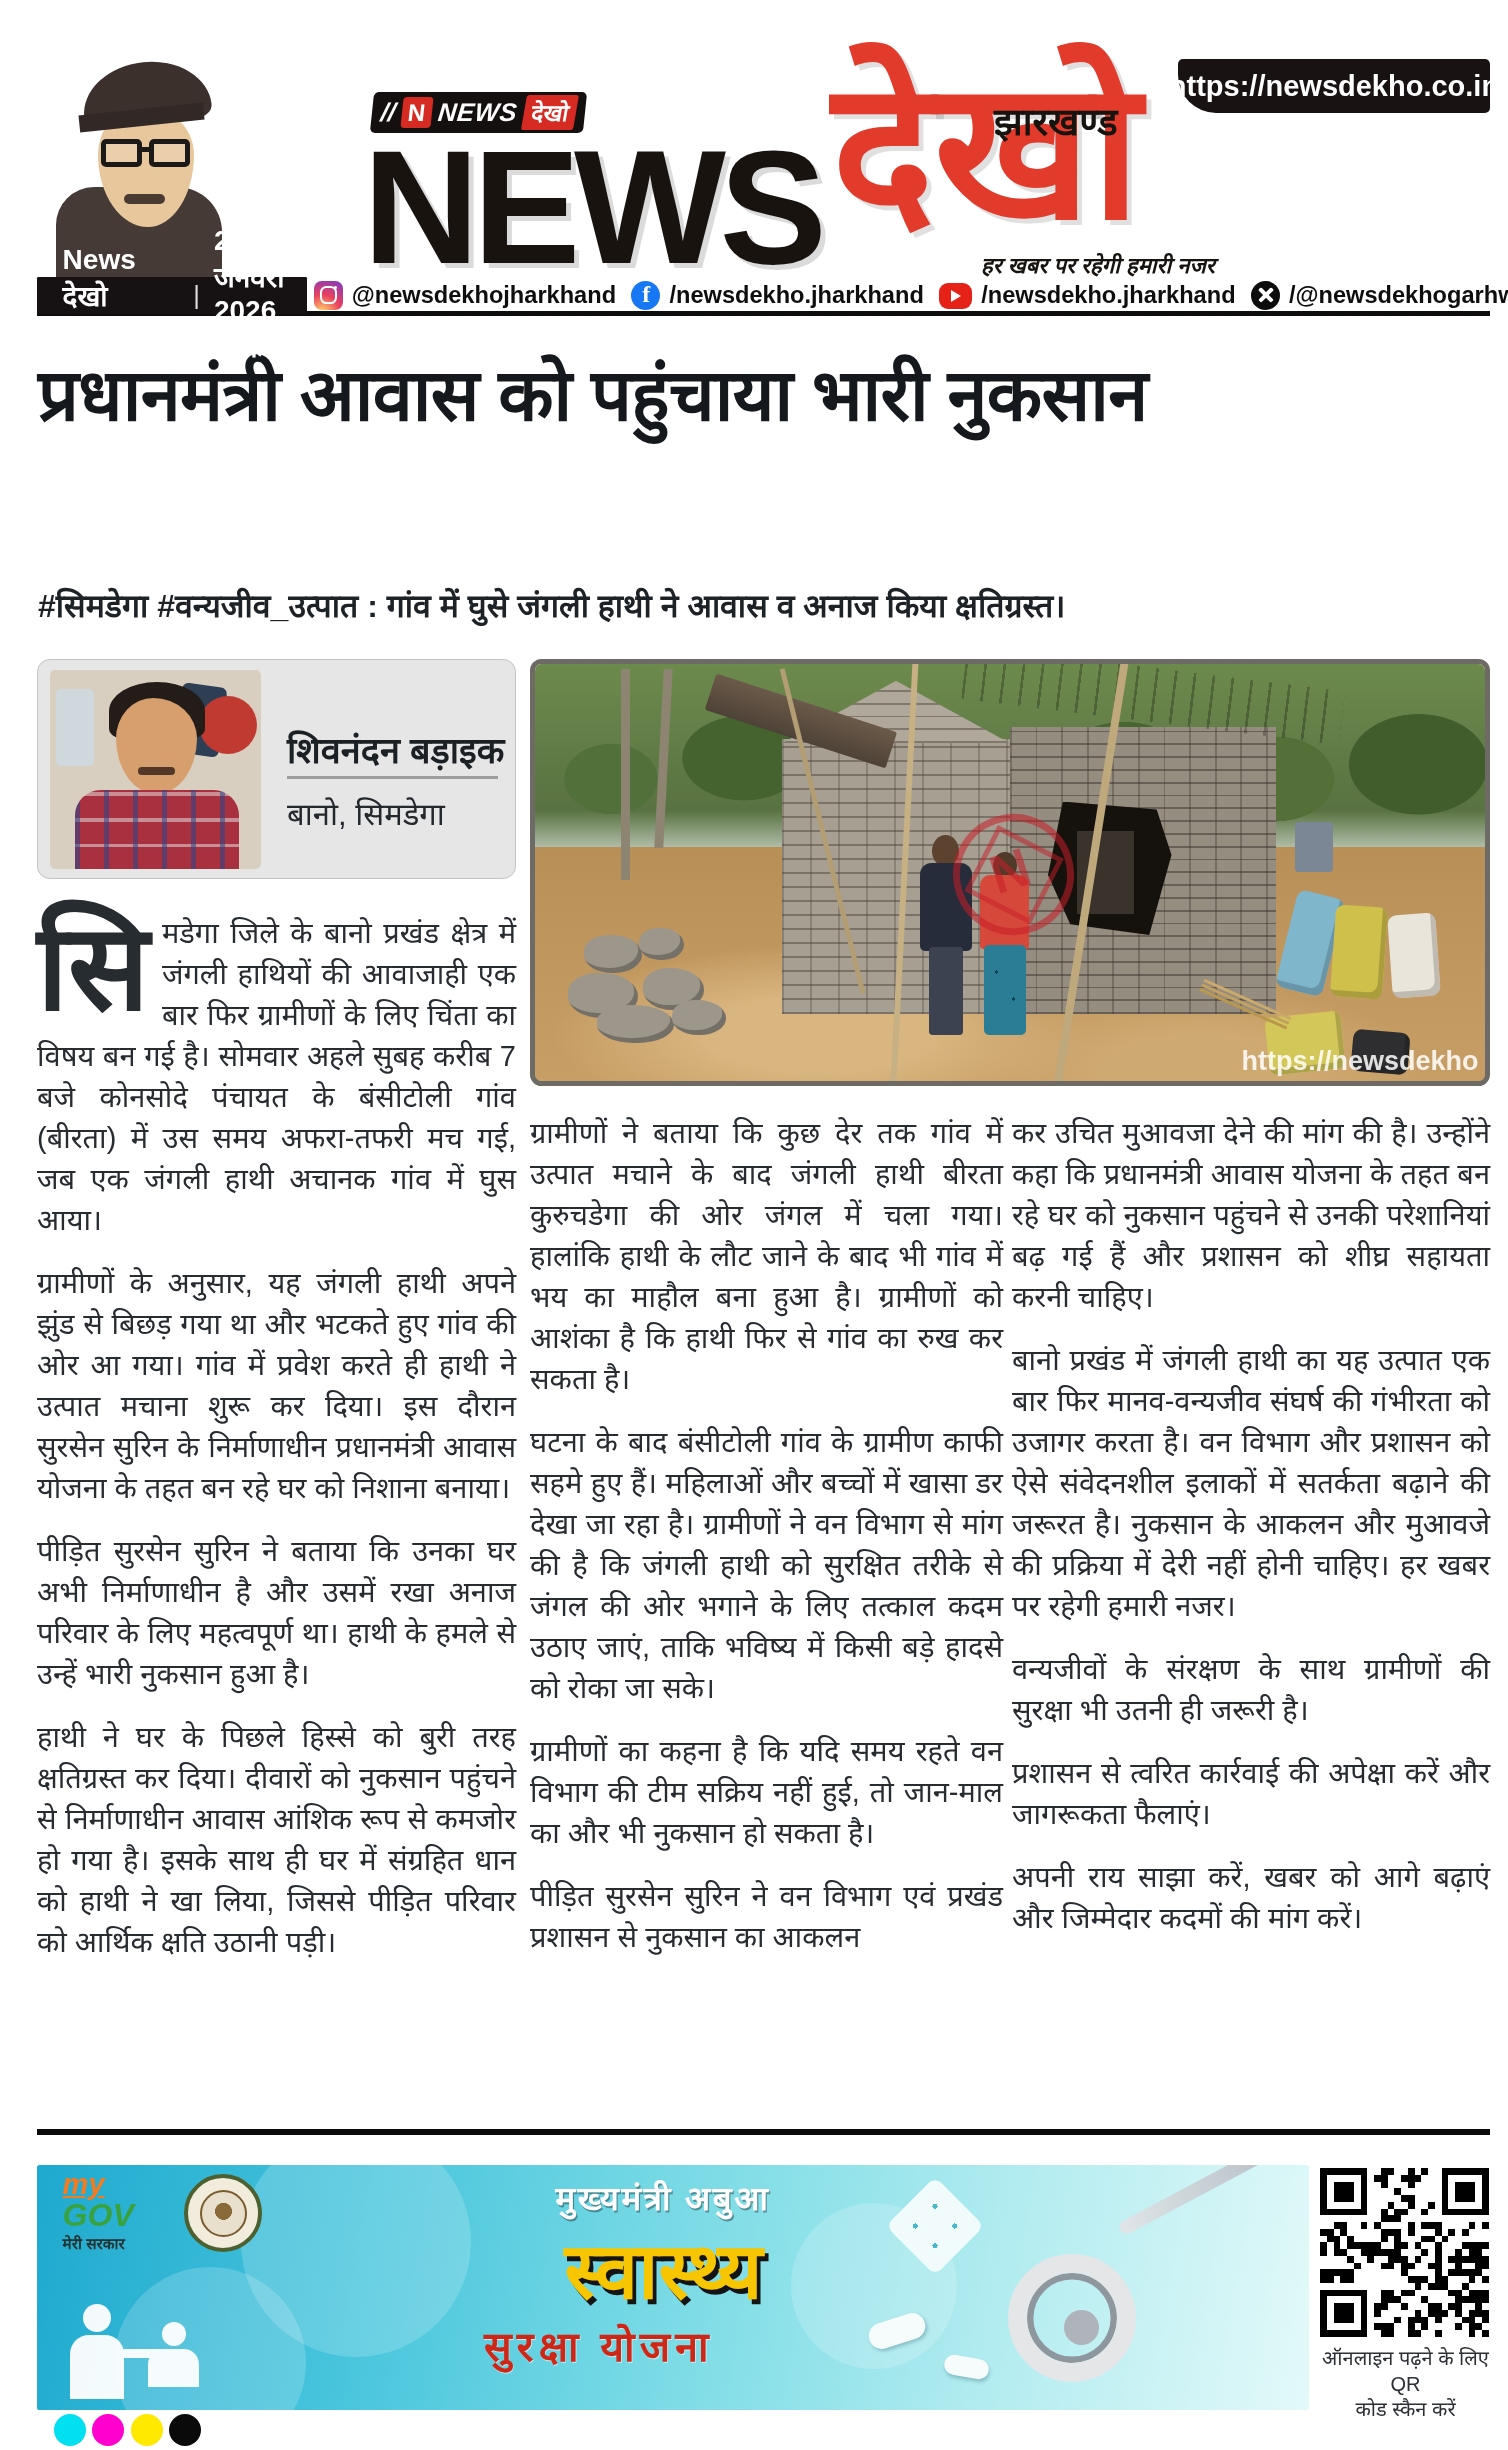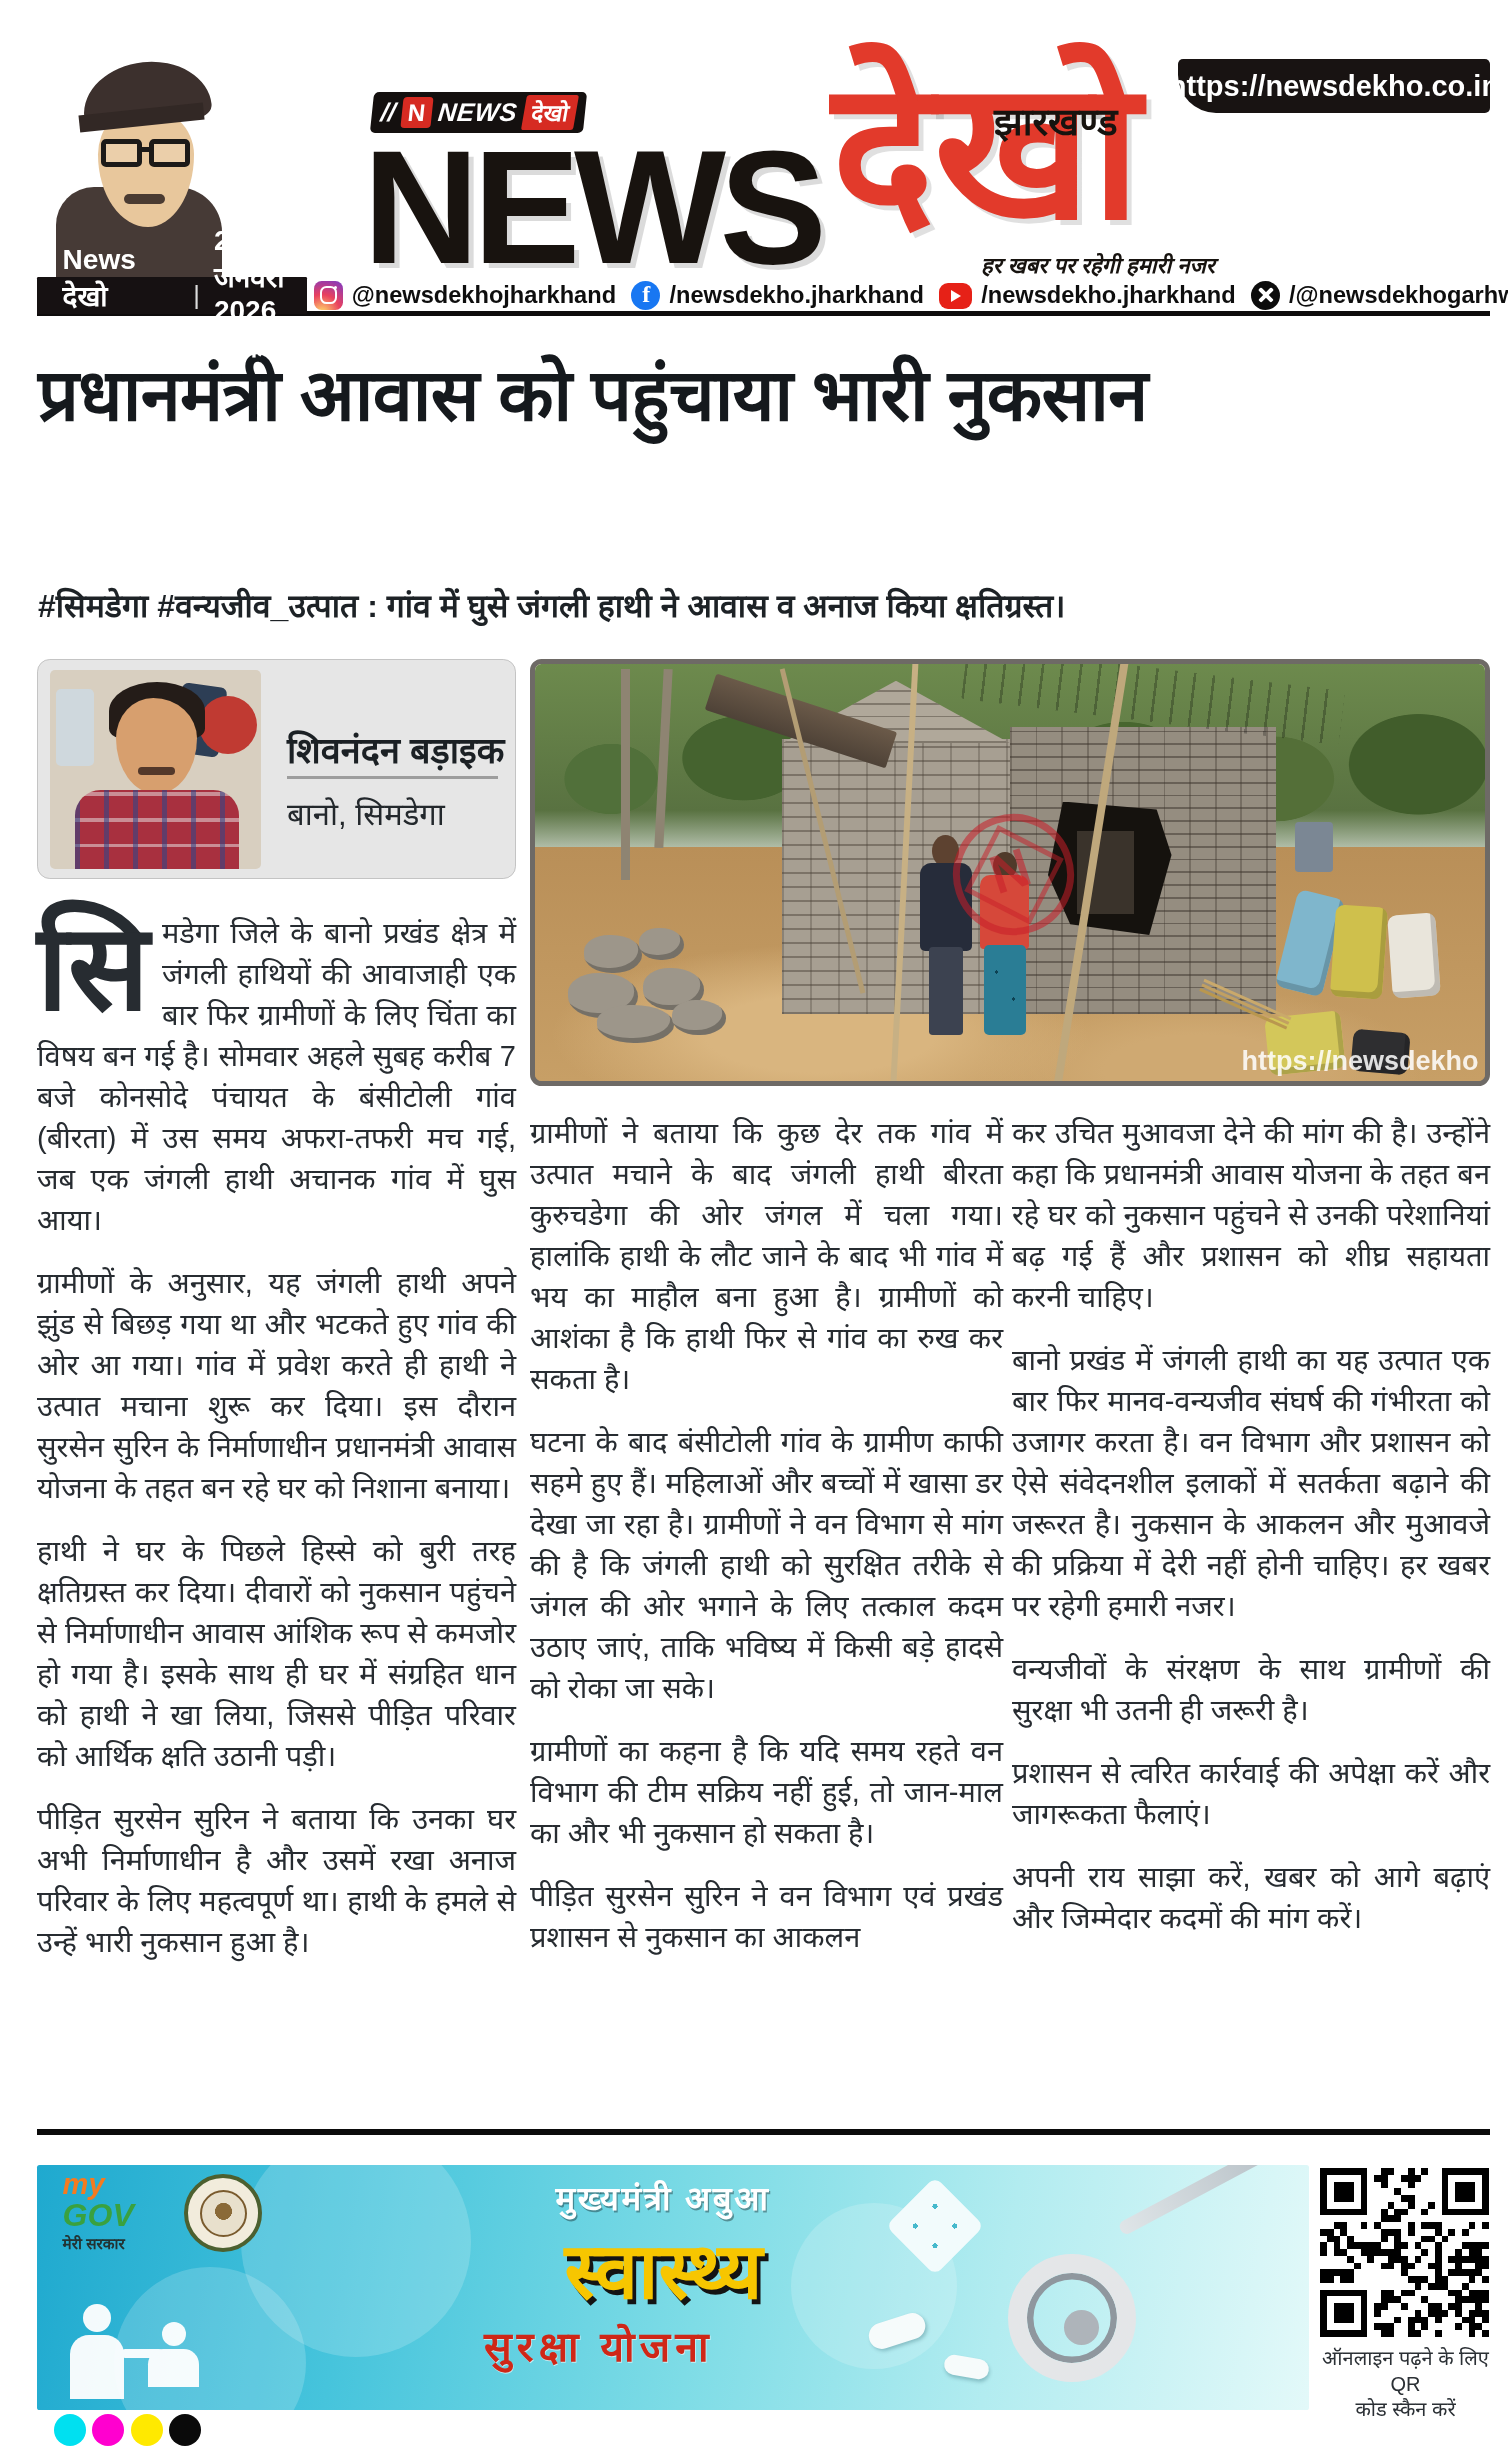--- a/index.html
+++ b/index.html
@@ -144,21 +144,21 @@
   .col3 { left:1012px; top:1113px; width:478px; }
   .dropcap { float:left; font-size:120px; line-height:96px; font-weight:700; color:#272c31; padding:6.4px 12.8px 0 0; }
 
   .rule { position:absolute; left:37px; top:2129px; width:1453px; height:5.8px; background:#0b0b0b; }
 
   
   .banner { position:absolute; left:37px; top:2165px; width:1272px; height:245px; overflow:hidden; border-radius:2.6px;
       background:linear-gradient(100deg,#1fa9cf 0%, #46c4dc 25%, #7edce6 52%, #b2ecf0 75%, #e3f9f9 100%); }
   .bn-circle { position:absolute; border-radius:50%; background:rgba(255,255,255,.18); }
   .mygov { position:absolute; left:25.6px; top:5.1px; line-height:1; }
-  .mygov .my { font-size:29px; font-weight:900; font-style:italic; color:#f47b20; }
+  .mygov .my { font-size:29px; font-weight:900; font-style:italic; color:#f47b20;text-decoration:underline; }
   .mygov .gov { font-size:32px; font-weight:900; font-style:italic; color:#3aa13f; }
   .mygov .sub { font-size:15.3px; font-weight:700; color:#233; margin-top:5.1px; }
   .seal { position:absolute; left:147px; top:9px; width:78px; height:78px; border-radius:50%; background:#f2ecdc; border:4.5px solid #4c6030; }
   .seal::before { content:""; position:absolute; inset:11.5px; border-radius:50%; border:2.6px solid #7a5b2e; background:radial-gradient(circle at 50% 45%, #8a6a38 26%, #e8e0cc 27%); }
   .pictogram { position:absolute; left:23px; top:139px; width:179px; height:96px; opacity:.95; }
   .pg-doc-head { position:absolute; left:23px; top:0; width:28px; height:28px; border-radius:50%; background:#fff; }
   .pg-doc-body { position:absolute; left:10.2px; top:31px; width:54px; height:64px; border-radius:19px 19px 0 0; background:#fff; }
   .pg-pat-head { position:absolute; left:102px; top:18px; width:24px; height:24px; border-radius:50%; background:#fff; }
   .pg-pat-body { position:absolute; left:88px; top:45px; width:51px; height:38px; border-radius:15.3px 15.3px 0 0; background:#fff; }
   .pg-arm { position:absolute; left:61px; top:45px; width:42px; height:9px; background:#fff; border-radius:5.1px; }
@@ -293,22 +293,22 @@
   <div class="sack dark"></div>
   <div class="broom"></div>
   <div class="stamp"></div>
   <div class="stamp-n">N</div>
   <div class="ph-url">https://newsdekho</div>
 </figure>
 
 <div class="col col1">
   <p><span class="dropcap">सि</span><span>मडेगा जिले के बानो प्रखंड क्षेत्र में जंगली हाथियों की आवाजाही एक बार फिर ग्रामीणों के लिए चिंता का विषय बन गई है। सोमवार अहले सुबह करीब 7 बजे कोनसोदे पंचायत के बंसीटोली गांव (बीरता) में उस समय अफरा-तफरी मच गई, जब एक जंगली हाथी अचानक गांव में घुस आया।</span></p>
   <p>ग्रामीणों के अनुसार, यह जंगली हाथी अपने झुंड से बिछड़ गया था और भटकते हुए गांव की ओर आ गया। गांव में प्रवेश करते ही हाथी ने उत्पात मचाना शुरू कर दिया। इस दौरान सुरसेन सुरिन के निर्माणाधीन प्रधानमंत्री आवास योजना के तहत बन रहे घर को निशाना बनाया।</p>
+  <p>पीड़ित सुरसेन सुरिन ने बताया कि उनका घर अभी निर्माणाधीन है और उसमें रखा अनाज परिवार के लिए महत्वपूर्ण था। हाथी के हमले से उन्हें भारी नुकसान हुआ है।</p>
   <p>हाथी ने घर के पिछले हिस्से को बुरी तरह क्षतिग्रस्त कर दिया। दीवारों को नुकसान पहुंचने से निर्माणाधीन आवास आंशिक रूप से कमजोर हो गया है। इसके साथ ही घर में संग्रहित धान को हाथी ने खा लिया, जिससे पीड़ित परिवार को आर्थिक क्षति उठानी पड़ी।</p>
-  <p>पीड़ित सुरसेन सुरिन ने बताया कि उनका घर अभी निर्माणाधीन है और उसमें रखा अनाज परिवार के लिए महत्वपूर्ण था। हाथी के हमले से उन्हें भारी नुकसान हुआ है।</p>
 </div>
 <div class="col col2">
   <p>ग्रामीणों ने बताया कि कुछ देर तक गांव में उत्पात मचाने के बाद जंगली हाथी बीरता कुरुचडेगा की ओर जंगल में चला गया। हालांकि हाथी के लौट जाने के बाद भी गांव में भय का माहौल बना हुआ है। ग्रामीणों को आशंका है कि हाथी फिर से गांव का रुख कर सकता है।</p>
   <p>घटना के बाद बंसीटोली गांव के ग्रामीण काफी सहमे हुए हैं। महिलाओं और बच्चों में खासा डर देखा जा रहा है। ग्रामीणों ने वन विभाग से मांग की है कि जंगली हाथी को सुरक्षित तरीके से जंगल की ओर भगाने के लिए तत्काल कदम उठाए जाएं, ताकि भविष्य में किसी बड़े हादसे को रोका जा सके।</p>
   <p>ग्रामीणों का कहना है कि यदि समय रहते वन विभाग की टीम सक्रिय नहीं हुई, तो जान-माल का और भी नुकसान हो सकता है।</p>
   <p>पीड़ित सुरसेन सुरिन ने वन विभाग एवं प्रखंड प्रशासन से नुकसान का आकलन</p>
 </div>
 <div class="col col3">
   <p>कर उचित मुआवजा देने की मांग की है। उन्होंने कहा कि प्रधानमंत्री आवास योजना के तहत बन रहे घर को नुकसान पहुंचने से उनकी परेशानियां बढ़ गई हैं और प्रशासन को शीघ्र सहायता करनी चाहिए।</p>
   <p>बानो प्रखंड में जंगली हाथी का यह उत्पात एक बार फिर मानव-वन्यजीव संघर्ष की गंभीरता को उजागर करता है। वन विभाग और प्रशासन को ऐसे संवेदनशील इलाकों में सतर्कता बढ़ाने की जरूरत है। नुकसान के आकलन और मुआवजे की प्रक्रिया में देरी नहीं होनी चाहिए। हर खबर पर रहेगी हमारी नजर।</p>

